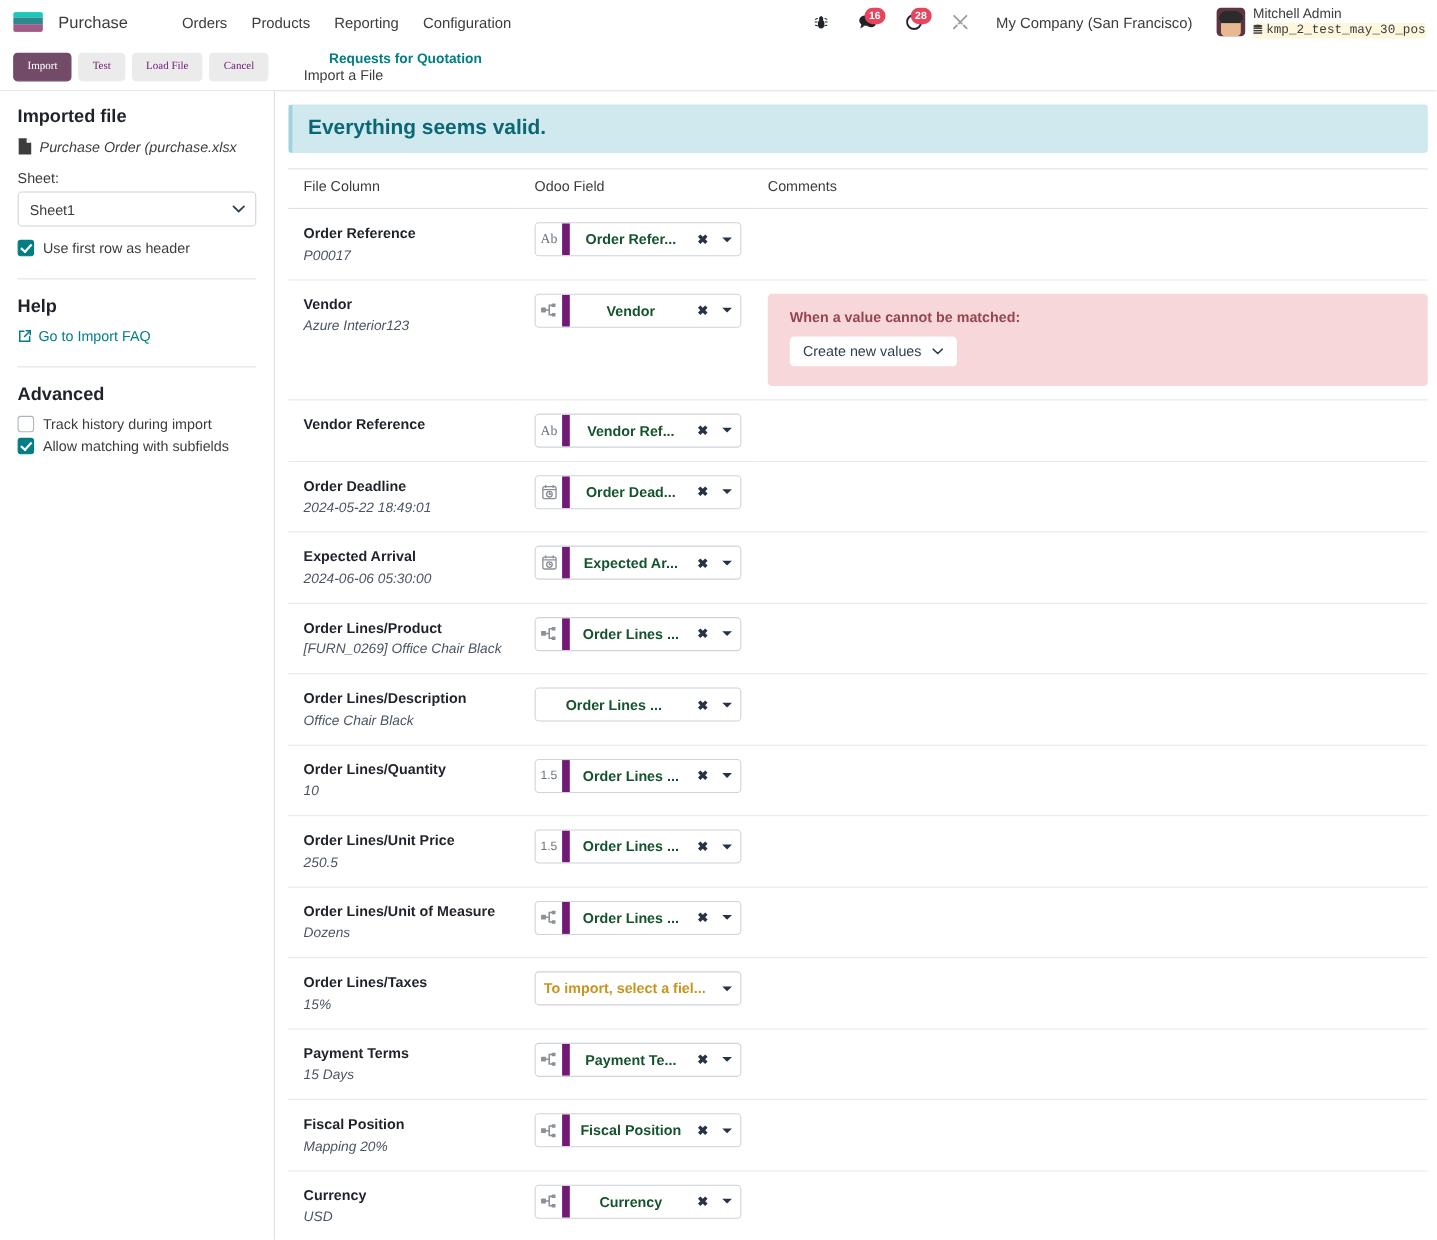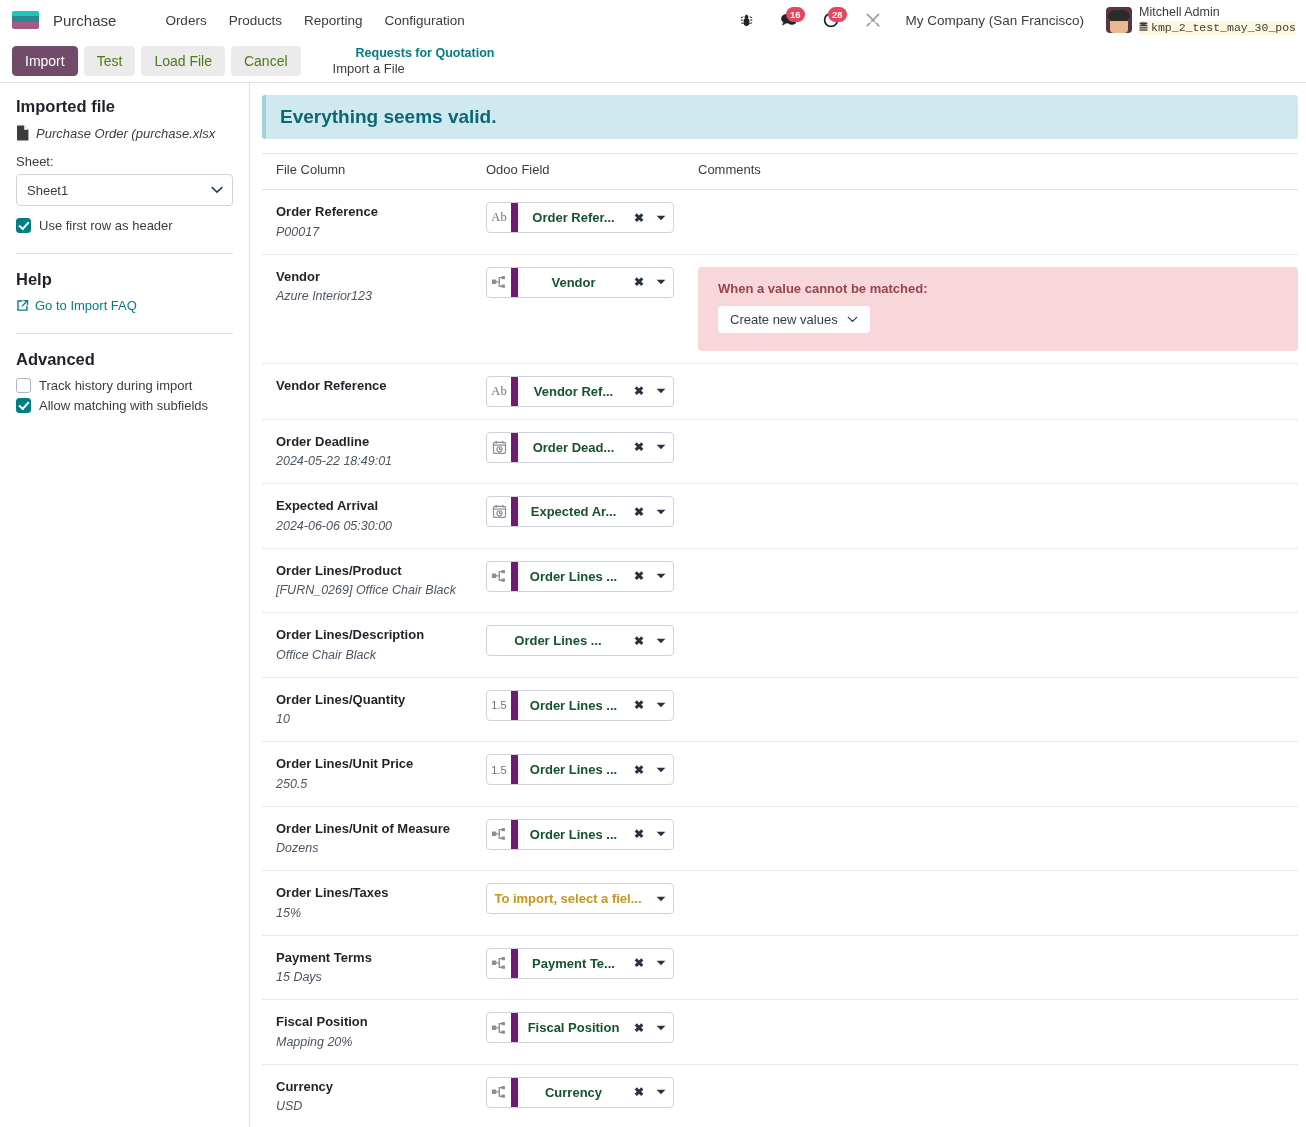--- a/index.html
+++ b/index.html
@@ -91,27 +91,27 @@
   }
 
   
   .control-panel {
     height: 43px; display: flex; align-items: center;
     padding: 0 12px; gap: 6px;
     border-bottom: 1px solid #dee2e6;
     background: #ffffff;
   }
   .btn {
-    font-size: 14px; padding: 5px 12px;
+    font-size: 10px; padding: 5px 12px;
     border-radius: 4px; cursor: pointer;
     border: 1px solid transparent; line-height: 1.35;
-    font-family: Liberation Sans, sans-serif;
+    font-family: Liberation Serif, serif;
   }
   .btn-primary { background: #714b67; color: #ffffff; border-color:#714b67; }
-  .btn-secondary { background: #ebebeb; color: #4d7c0f; border-color: #ebebeb; }
+  .btn-secondary { background: #ebebeb; color: #701a75; border-color: #ebebeb; }
   .breadcrumb-wrap {
     display: flex; flex-direction: column; line-height: 1.28; margin-left: 26px;
   }
   .bc-parent { font-size: 12.5px; color: #017e84; font-weight: 700; cursor: pointer; padding-left: 23px; }
   .bc-current { font-size: 13px; color: #3c3c3c; }
 
   
   .page { display: flex; height: calc(1127px - 83px); }
 
   

